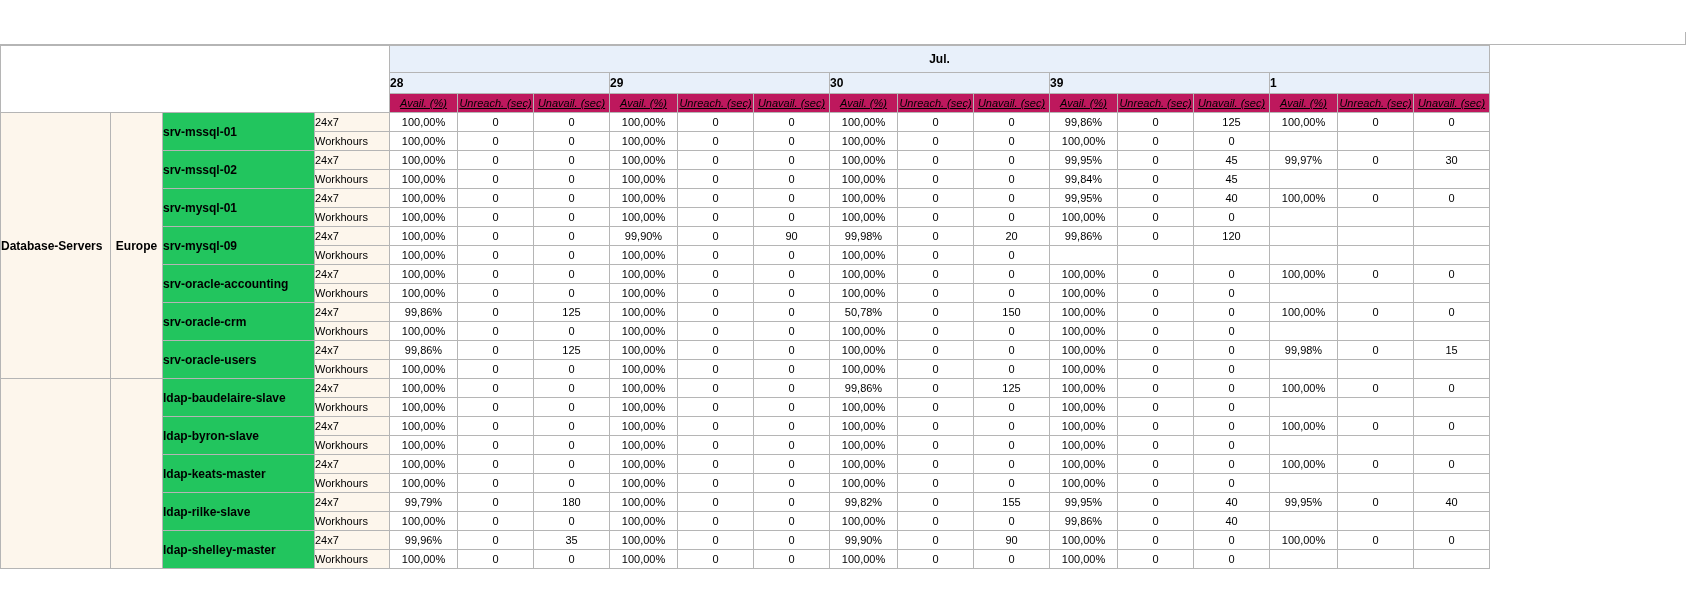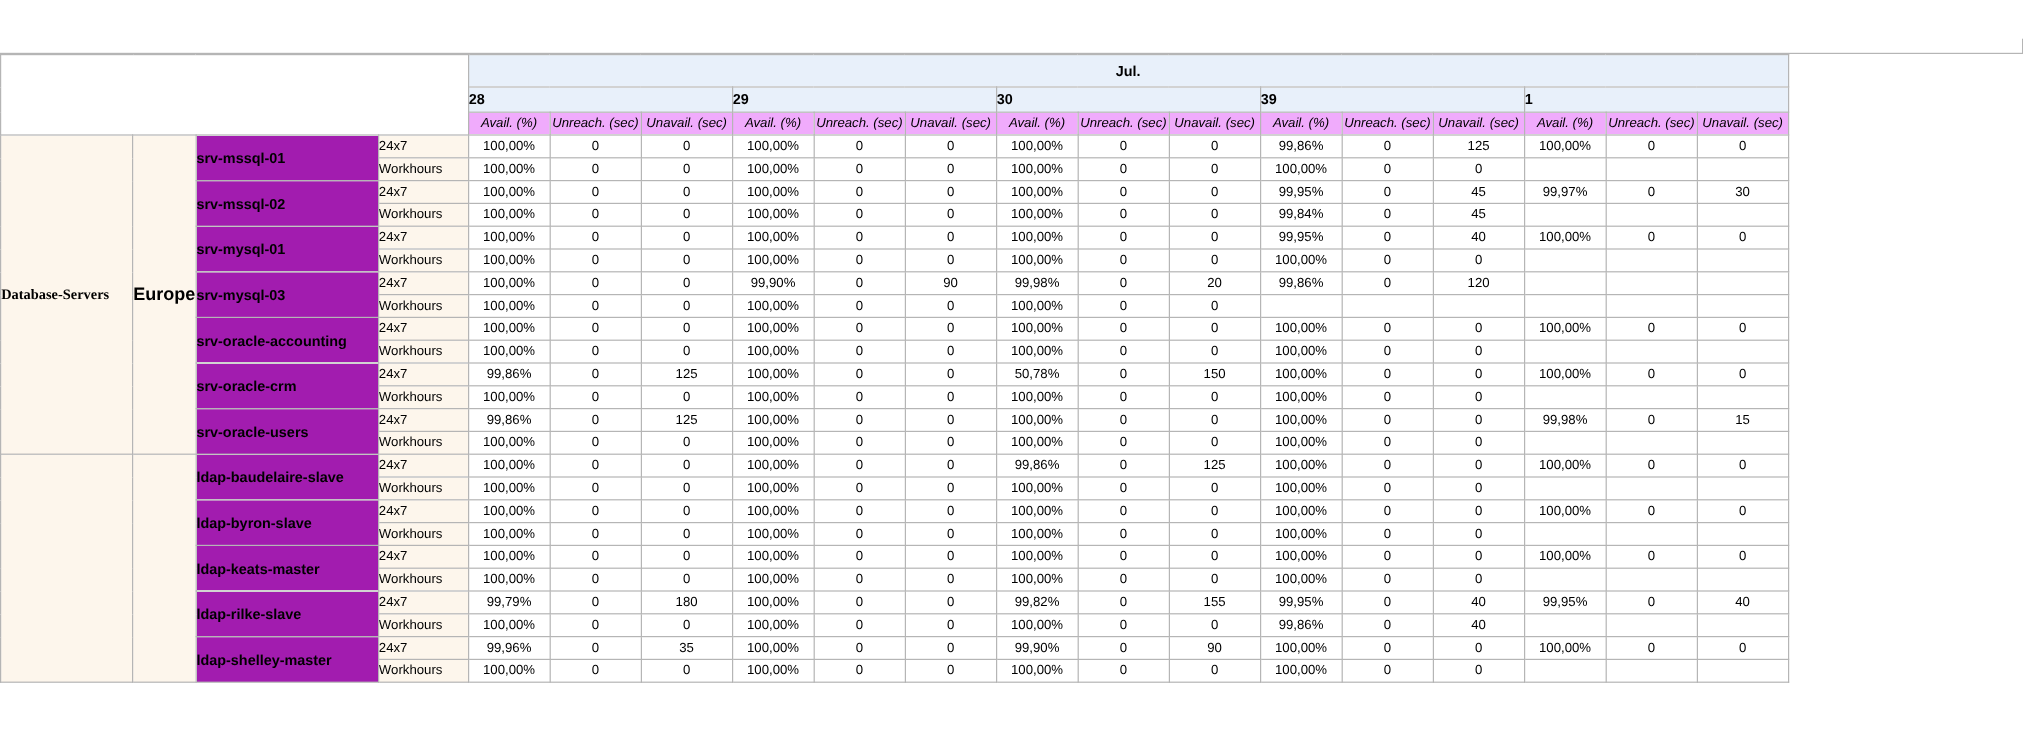--- a/index.html
+++ b/index.html
@@ -51,45 +51,45 @@
     font-size: 12px;
   }
   .hdr-day {
     background: #e8f0fa;
     text-align: left;
     font-weight: bold;
     height: 21px;
     font-size: 12px;
   }
   .hdr-metric {
-    background: #f0abfc;
+    background: #be185d;
     text-align: center;
     font-style: italic;
     height: 19px;
     font-size: 11px;
+    text-decoration: underline;
   }
   .grp-cell {
     background: #fdf6ec;
     font-weight: bold;
     font-size: 12px;
     text-align: left;
     padding-left: 4px;
     vertical-align: middle;
-    font-family: Liberation Serif, serif;
   }
   .region-cell {
     background: #fdf6ec;
     font-weight: bold;
-    font-size: 15px;
-    text-align: right;
+    font-size: 12px;
+    text-align: center;
     padding-left: 4px;
     vertical-align: middle;
   }
   .host-cell {
-    background: #a21caf;
+    background: #22c55e;
     font-weight: bold;
     font-size: 12px;
     text-align: left;
     padding-left: 8px;
     vertical-align: middle;
   }
   .period-cell {
     background: #fdf6ec;
     font-weight: normal;
     font-size: 11px;
@@ -270,21 +270,21 @@
           <td class="val">0</td>
           <td class="val">0</td>
           <td class="val">100,00%</td>
           <td class="val">0</td>
           <td class="val">0</td>
           <td class="val empty"></td>
           <td class="val empty"></td>
           <td class="val empty"></td>
         </tr>
         <tr>
-          <td class="host-cell" rowspan="2">srv-mysql-03</td>
+          <td class="host-cell" rowspan="2">srv-mysql-09</td>
           <td class="period-cell">24x7</td>
           <td class="val">100,00%</td>
           <td class="val">0</td>
           <td class="val">0</td>
           <td class="val">99,90%</td>
           <td class="val">0</td>
           <td class="val">90</td>
           <td class="val">99,98%</td>
           <td class="val">0</td>
           <td class="val">20</td>

